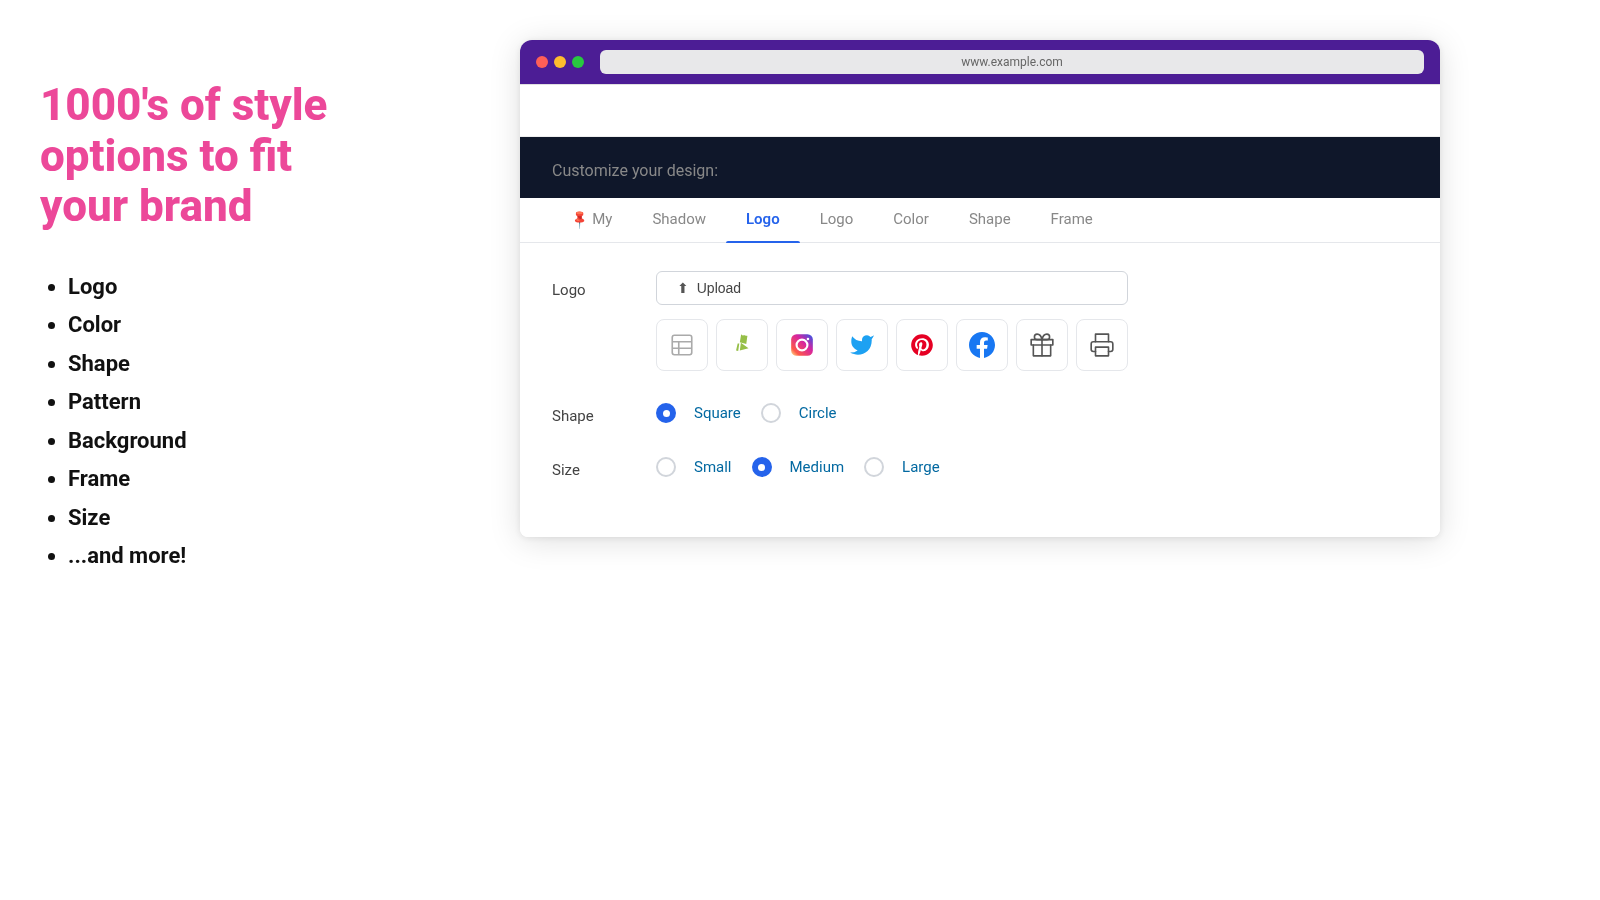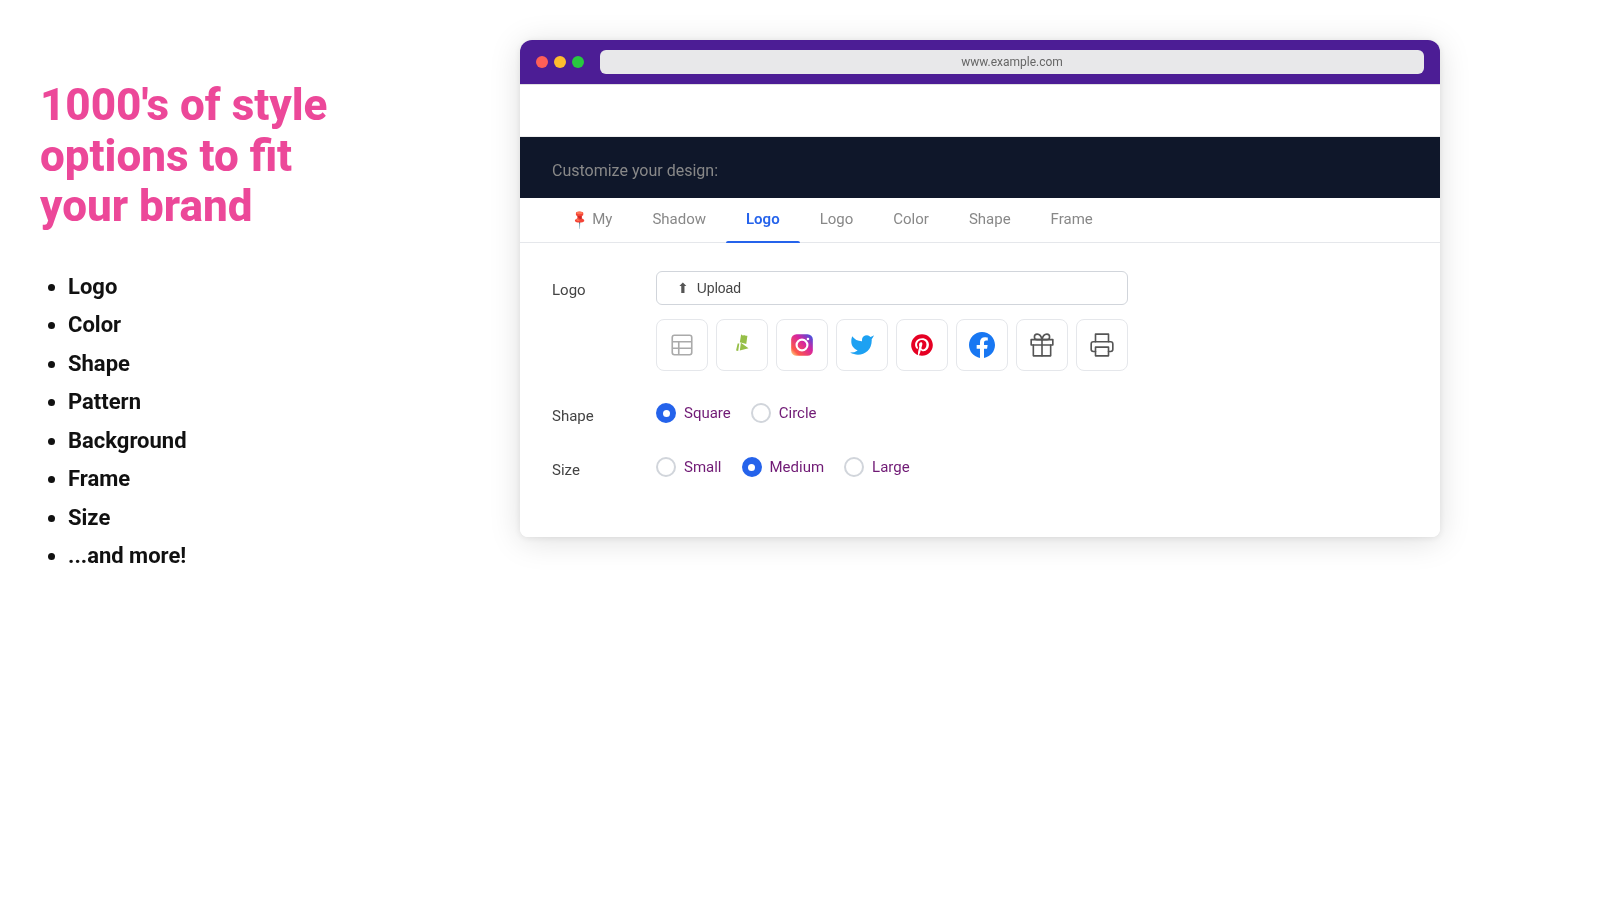--- a/index.html
+++ b/index.html
@@ -218,23 +218,23 @@
     .radio-group {
       display: flex;
       align-items: center;
       gap: 20px;
       padding-top: 6px;
     }
 
     .radio-option {
       display: flex;
       align-items: center;
-      gap: 8px;
+      gap: 18px;
       font-size: 15px;
-      color: #701a75;
+      color: #0369a1;
       cursor: pointer;
     }
 
     .radio-circle {
       width: 20px;
       height: 20px;
       border-radius: 50%;
       border: 2px solid #d1d5db;
       background: #fff;
       display: flex;

